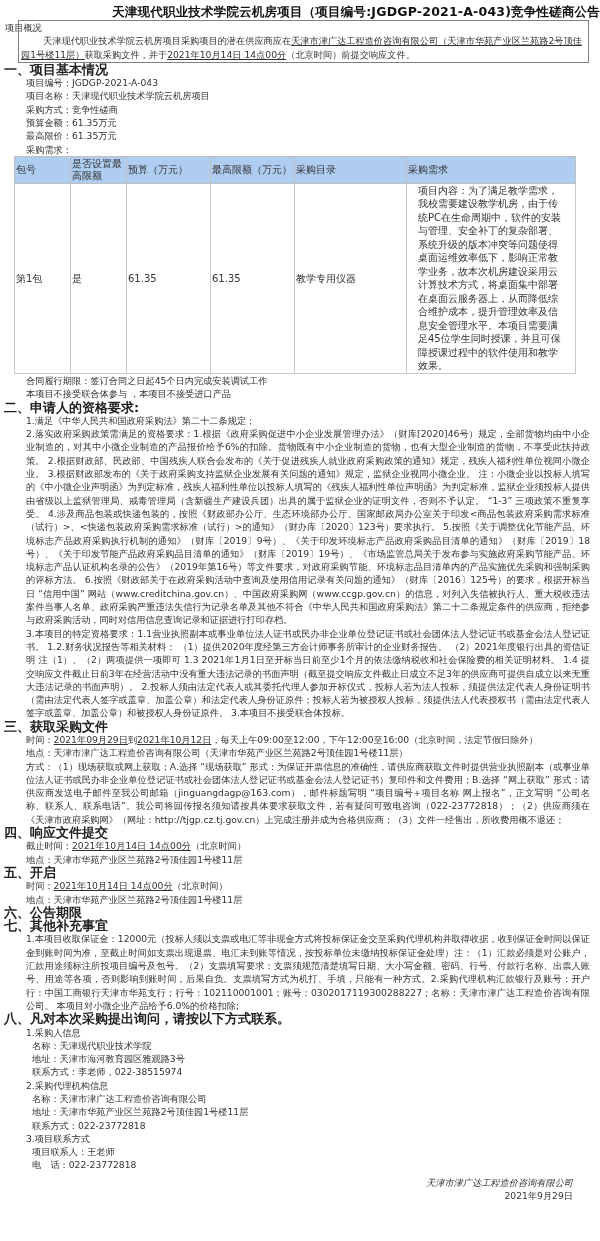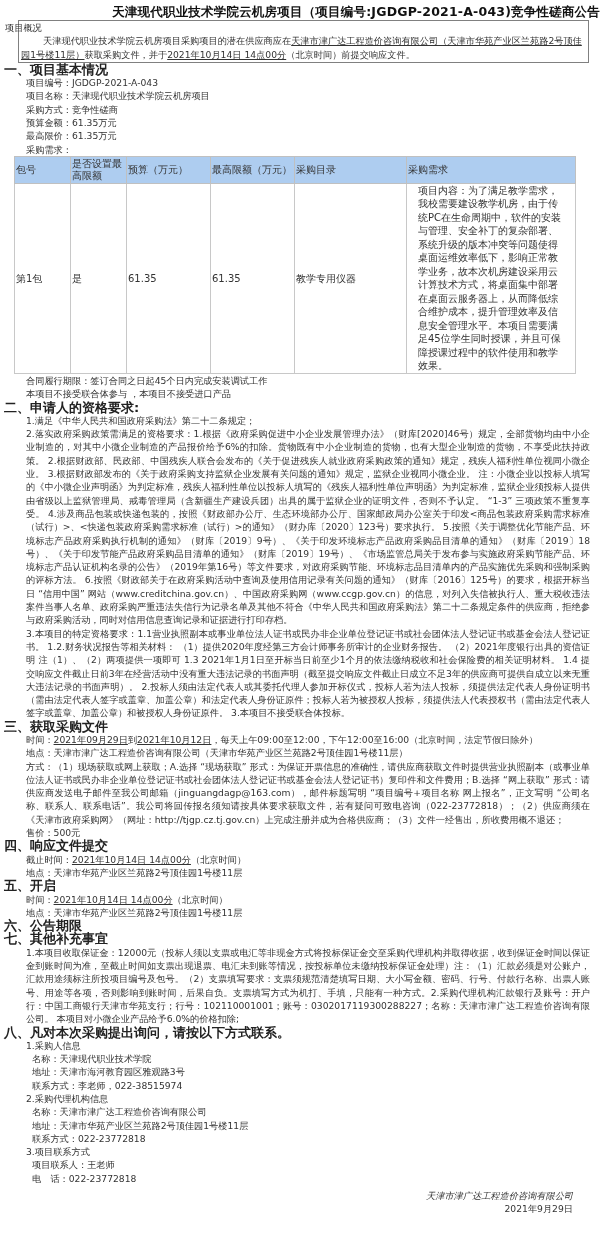--- a/index.html
+++ b/index.html
@@ -97,21 +97,20 @@
 
   <div class="sec-head">二、申请人的资格要求:</div>
   <div class="para">1.满足《中华人民共和国政府采购法》第二十二条规定；</div>
   <div class="para">2.落实政府采购政策需满足的资格要求：1.根据《政府采购促进中小企业发展管理办法》（财库[2020]46号）规定，全部货物均由中小企业制造的，对其中小微企业制造的产品报价给予6%的扣除。货物既有中小企业制造的货物，也有大型企业制造的货物，不享受此扶持政策。 2.根据财政部、民政部、中国残疾人联合会发布的《关于促进残疾人就业政府采购政策的通知》规定，残疾人福利性单位视同小微企业。 3.根据财政部发布的《关于政府采购支持监狱企业发展有关问题的通知》规定，监狱企业视同小微企业。 注：小微企业以投标人填写的《中小微企业声明函》为判定标准，残疾人福利性单位以投标人填写的《残疾人福利性单位声明函》为判定标准，监狱企业须投标人提供由省级以上监狱管理局、戒毒管理局（含新疆生产建设兵团）出具的属于监狱企业的证明文件，否则不予认定。 “1-3” 三项政策不重复享受。 4.涉及商品包装或快递包装的，按照《财政部办公厅、生态环境部办公厅、国家邮政局办公室关于印发&lt;商品包装政府采购需求标准（试行）&gt;、&lt;快递包装政府采购需求标准（试行）&gt;的通知》（财办库〔2020〕123号）要求执行。 5.按照《关于调整优化节能产品、环境标志产品政府采购执行机制的通知》（财库〔2019〕9号）、《关于印发环境标志产品政府采购品目清单的通知》（财库〔2019〕18号）、《关于印发节能产品政府采购品目清单的通知》（财库〔2019〕19号）、《市场监管总局关于发布参与实施政府采购节能产品、环境标志产品认证机构名录的公告》（2019年第16号）等文件要求，对政府采购节能、环境标志品目清单内的产品实施优先采购和强制采购的评标方法。 6.按照《财政部关于在政府采购活动中查询及使用信用记录有关问题的通知》（财库〔2016〕125号）的要求，根据开标当日 “信用中国” 网站（www.creditchina.gov.cn）、中国政府采购网（www.ccgp.gov.cn）的信息，对列入失信被执行人、重大税收违法案件当事人名单、政府采购严重违法失信行为记录名单及其他不符合《中华人民共和国政府采购法》第二十二条规定条件的供应商，拒绝参与政府采购活动，同时对信用信息查询记录和证据进行打印存档。</div>
   <div class="para">3.本项目的特定资格要求：1.1营业执照副本或事业单位法人证书或民办非企业单位登记证书或社会团体法人登记证书或基金会法人登记证书。 1.2.财务状况报告等相关材料： （1）提供2020年度经第三方会计师事务所审计的企业财务报告。 （2）2021年度银行出具的资信证明 注（1）、（2）两项提供一项即可 1.3 2021年1月1日至开标当日前至少1个月的依法缴纳税收和社会保险费的相关证明材料。 1.4 提交响应文件截止日前3年在经营活动中没有重大违法记录的书面声明（截至提交响应文件截止日成立不足3年的供应商可提供自成立以来无重大违法记录的书面声明）。 2.投标人须由法定代表人或其委托代理人参加开标仪式，投标人若为法人投标，须提供法定代表人身份证明书（需由法定代表人签字或盖章、加盖公章）和法定代表人身份证原件；投标人若为被授权人投标，须提供法人代表授权书（需由法定代表人签字或盖章、加盖公章）和被授权人身份证原件。 3.本项目不接受联合体投标。</div>
 
   <div class="sec-head">三、获取采购文件</div>
   <div class="para"><span>时间：</span><span class="u">2021年09月29日</span><span>到</span><span class="u">2021年10月12日</span><span>，每天上午09:00至12:00，下午12:00至16:00（北京时间，法定节假日除外）</span></div>
   <div class="para">地点：天津市津广达工程造价咨询有限公司（天津市华苑产业区兰苑路2号顶佳园1号楼11层）</div>
   <div class="para">方式：（1）现场获取或网上获取；A.选择 “现场获取” 形式：为保证开票信息的准确性，请供应商获取文件时提供营业执照副本（或事业单位法人证书或民办非企业单位登记证书或社会团体法人登记证书或基金会法人登记证书）复印件和文件费用；B.选择 “网上获取” 形式：请供应商发送电子邮件至我公司邮箱（jinguangdagp@163.com），邮件标题写明 “项目编号+项目名称 网上报名”，正文写明 “公司名称、联系人、联系电话”。我公司将回传报名须知请按具体要求获取文件，若有疑问可致电咨询（022-23772818）；（2）供应商须在《天津市政府采购网》（网址：http://tjgp.cz.tj.gov.cn）上完成注册并成为合格供应商；（3）文件一经售出，所收费用概不退还；</div>
-  <div class="para">售价：500元</div>
 
   <div class="sec-head">四、响应文件提交</div>
   <div class="para"><span>截止时间：</span><span class="u">2021年10月14日 14点00分</span><span>（北京时间）</span></div>
   <div class="para">地点：天津市华苑产业区兰苑路2号顶佳园1号楼11层</div>
 
   <div class="sec-head">五、开启</div>
   <div class="para"><span>时间：</span><span class="u">2021年10月14日 14点00分</span><span>（北京时间）</span></div>
   <div class="para">地点：天津市华苑产业区兰苑路2号顶佳园1号楼11层</div>
 
   <div class="sec-head">六、公告期限</div>

